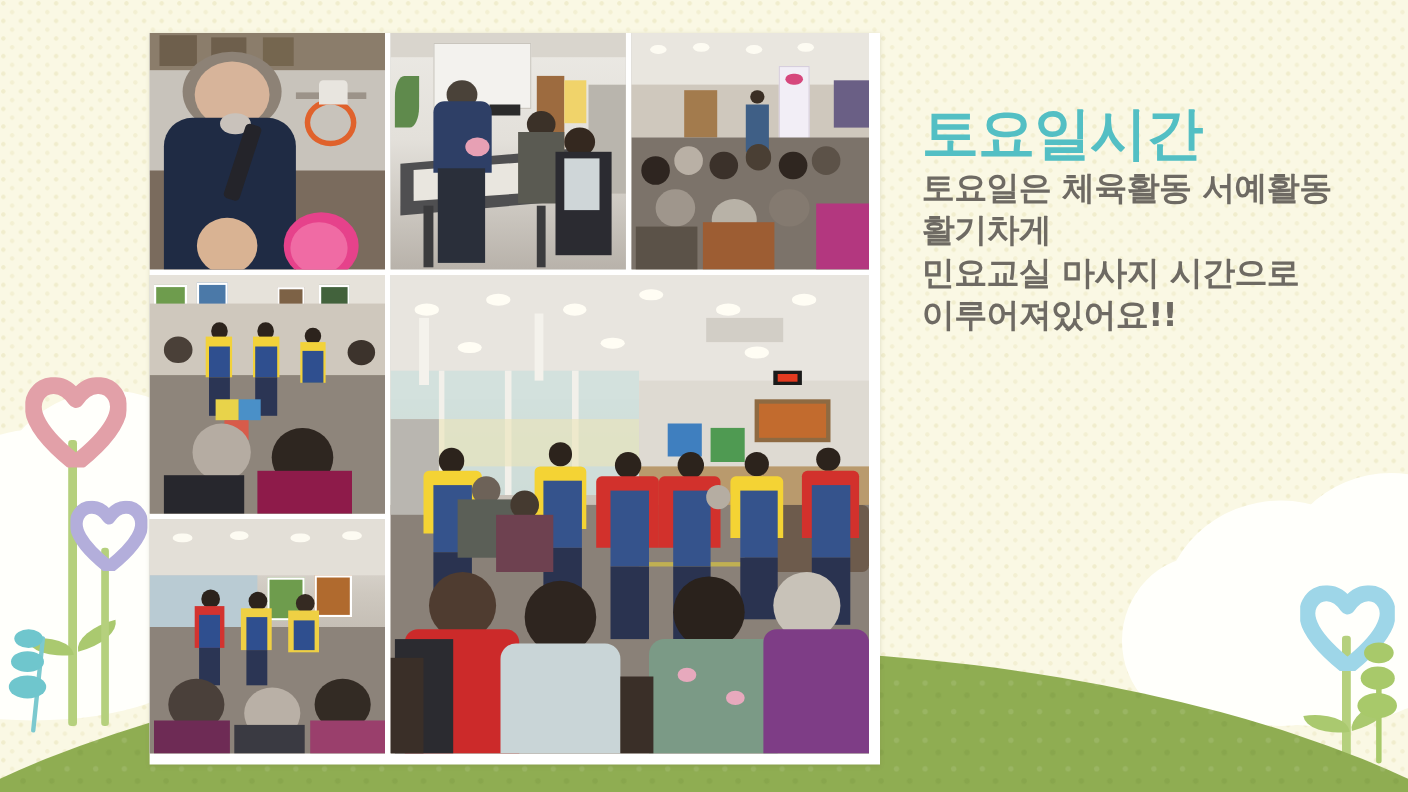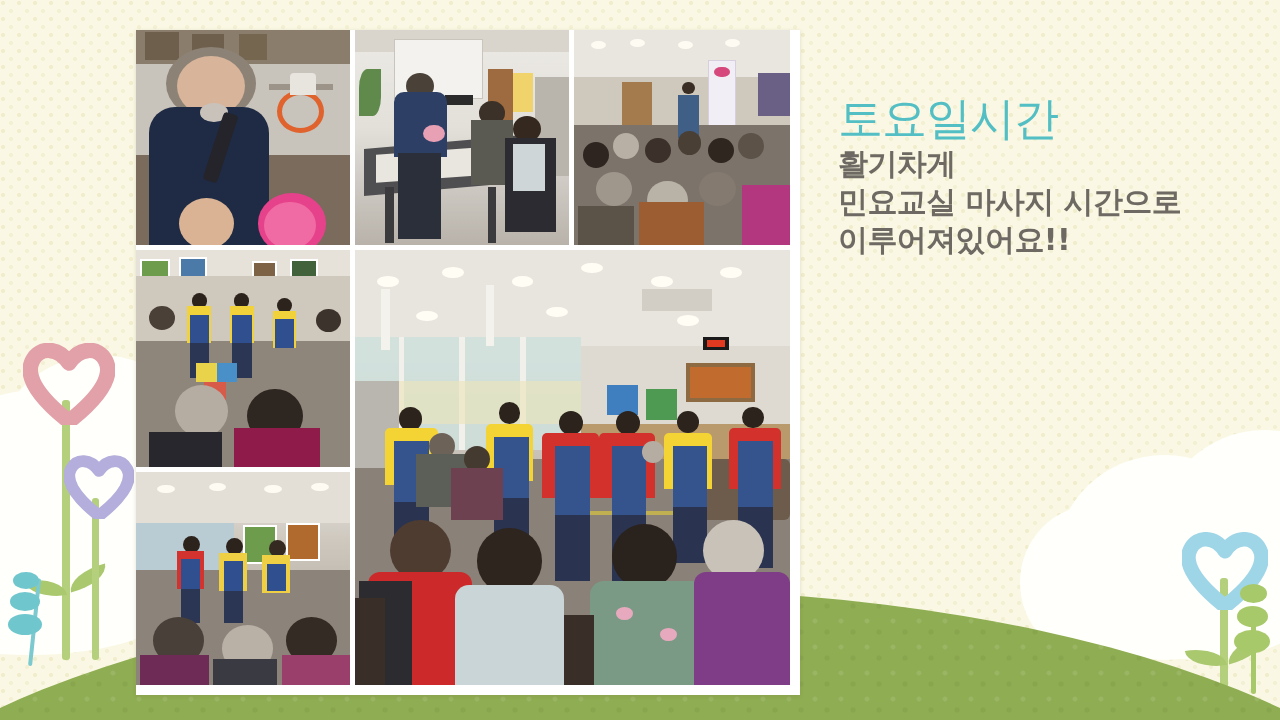--- a/index.html
+++ b/index.html
@@ -77,21 +77,21 @@
     position:absolute; overflow:hidden; background:#c9c7c0;
   }
   .photo .ph-canvas{ position:absolute; inset:0; }
   .pblob{ position:absolute; border-radius:50%; }
   .prect{ position:absolute; }
 
   
   #textpanel{ position:absolute; left:838px; top:92px; width:430px; }
   #doc-title{
     color:#53bfc4;
-    font-size:45px; font-weight:normal;
+    font-size:52px; font-weight:bold;
     letter-spacing:-1px;
     line-height:1.18;
     white-space:nowrap;
   }
   .body-line{
     color:#6e6a63;
     font-size:30px; font-weight:bold;
     line-height:1.27;
     letter-spacing:-0.6px;
     white-space:nowrap;
@@ -412,18 +412,19 @@
 
         <div class="prect" style="left:0;top:80%;width:7%;height:20%;background:#3a2f28;"></div>
         <div class="prect" style="left:48%;top:84%;width:7%;height:16%;background:#3a2f28;"></div>
       </div>
     </div>
 
   </div>
 
   <div id="textpanel">
     <div id="doc-title">토요일시간</div>
+    <div class="body-line">토요일은 체육활동 서예활동</div>
     <div class="body-line">활기차게</div>
     <div class="body-line">민요교실 마사지 시간으로</div>
     <div class="body-line">이루어져있어요!!</div>
   </div>
 
 </div>
 
 </body></html>

